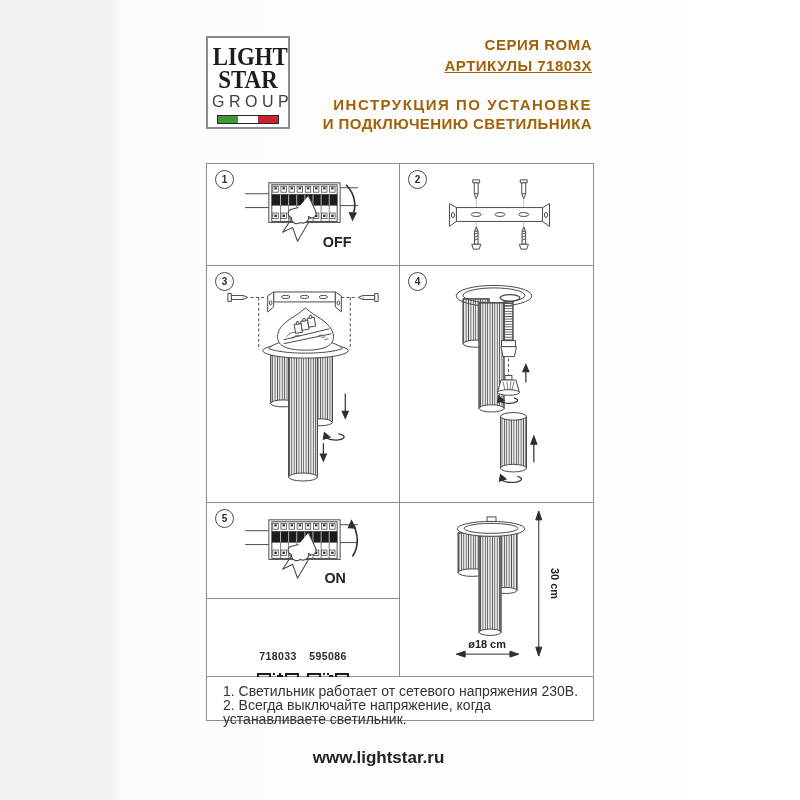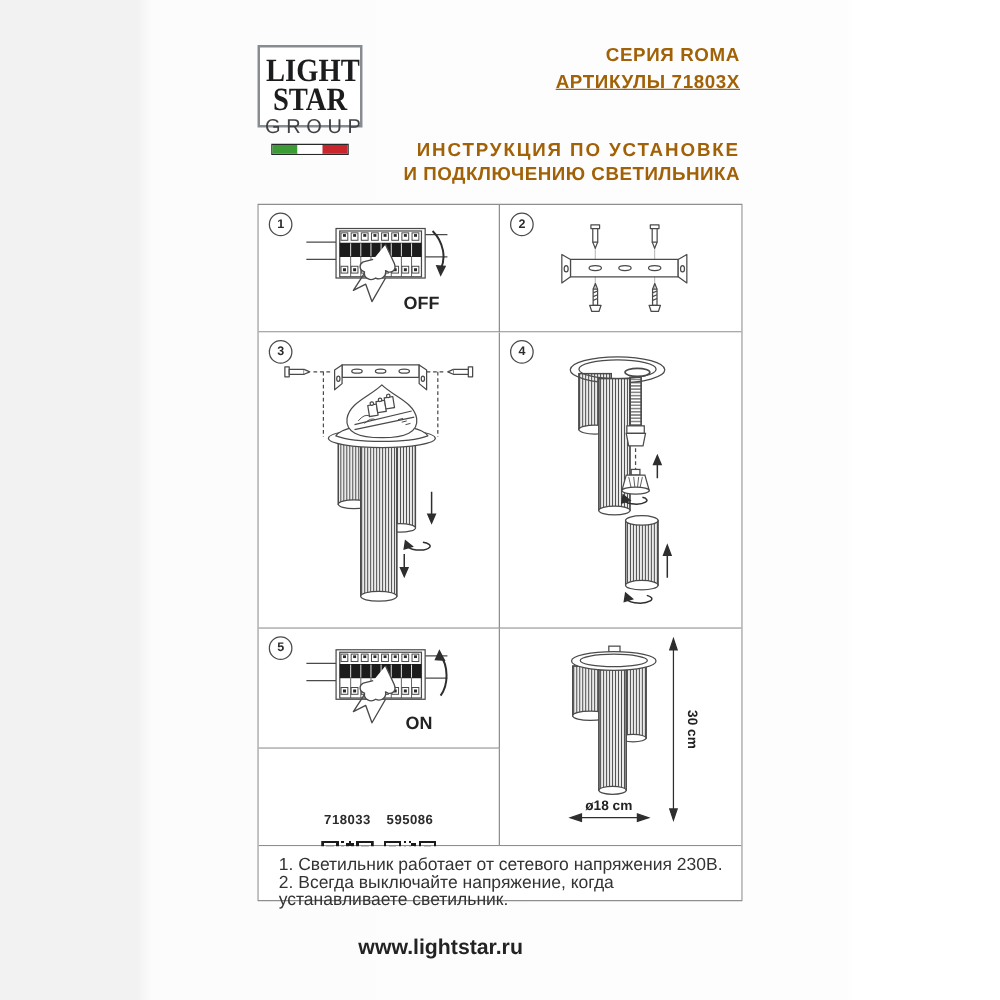--- a/index.html
+++ b/index.html
@@ -3,52 +3,52 @@
 <meta charset="utf-8">
 <style>
   html,body{margin:0;padding:0;}
   body{
     width:800px;height:800px;position:relative;overflow:hidden;
     font-family:"Liberation Sans",sans-serif;
     background:linear-gradient(90deg,#f2f2f2 0,#f2f2f2 110px,#fcfcfd 122px,#fdfdfd 676px,#ffffff 684px);
   }
   .abs{position:absolute;}
   
-  .logo-box{left:206px;top:36px;width:84px;height:66px;border:2px solid #878c91;background:#fff;
+  .logo-box{left:206px;top:36px;width:84px;height:93px;border:2px solid #878c91;background:#fff;
     box-sizing:border-box;text-align:center;}
   .logo-word{font-family:"Liberation Serif",serif;font-weight:bold;color:#1b1c1e;
     font-size:26px;line-height:23px;transform:scaleX(.88);letter-spacing:0;}
   .logo-word.first{margin-top:7px;}
   .logo-group{font-size:16px;color:#3f4144;letter-spacing:4.5px;margin-top:2px;margin-left:4px;}
   .flag{width:60px;height:7px;border:1px solid #26282a;margin:4px auto 0 auto;display:flex;}
   .flag div{flex:1;}
   .hdr-block{left:300px;top:36px;width:292px;text-align:right;color:#a16207;}
   .hdr-series{font-size:15px;font-weight:bold;letter-spacing:.5px;}
   .hdr-articles{font-size:15px;font-weight:bold;letter-spacing:.5px;margin-top:4px;text-decoration:underline;}
-  .hdr-title{margin-top:38px;font-size:15px;font-weight:bold;}
+  .hdr-title{margin-top:22px;font-size:15px;font-weight:bold;}
   .hdr-title .t1{letter-spacing:1.5px;}
   .hdr-title .t2{letter-spacing:.4px;margin-top:2px;}
   
   .tbl{left:206px;top:163px;width:386px;height:556px;border:1px solid #8e8e8e;background:#fff;}
   .cell{position:absolute;box-sizing:border-box;background:#fff;}
   .br{border-right:1px solid #8e8e8e;}
   .bb{border-bottom:1px solid #8e8e8e;}
   .cell svg{display:block;width:100%;height:100%;}
   .numc{position:absolute;left:8px;top:6px;width:17px;height:17px;border:1px solid #4a4a4a;
     border-radius:50%;font-size:10px;font-weight:bold;color:#2c2c2c;
     display:flex;align-items:center;justify-content:center;background:#fff;z-index:2;}
   
   .qr-row{display:flex;justify-content:center;gap:8px;padding-top:10px;}
   .qr-block{width:42px;text-align:center;margin-top:41px;}
   .qr-label{font-size:10.5px;font-weight:bold;color:#2b2b2b;letter-spacing:.4px;display:block;margin-bottom:3px;}
   .qr-svg{width:42px;height:42px;display:block;}
   
   .notes{padding:7px 10px 0 16px;font-size:14px;line-height:14px;color:#333;}
   
-  .footer{left:0;top:748px;width:705px;text-align:center;font-size:17px;font-weight:bold;color:#232323;}
+  .footer{left:0;top:748px;width:705px;text-align:center;font-size:17px;font-weight:bold;color:#232323;padding-left:26px;}
   text{font-family:"Liberation Sans",sans-serif;}
 </style>
 </head>
 <body>
 
 <div class="abs logo-box">
   <div class="logo-word first">LIGHT</div>
   <div class="logo-word">STAR</div>
   <div class="logo-group">GROUP</div>
   <div class="flag">

